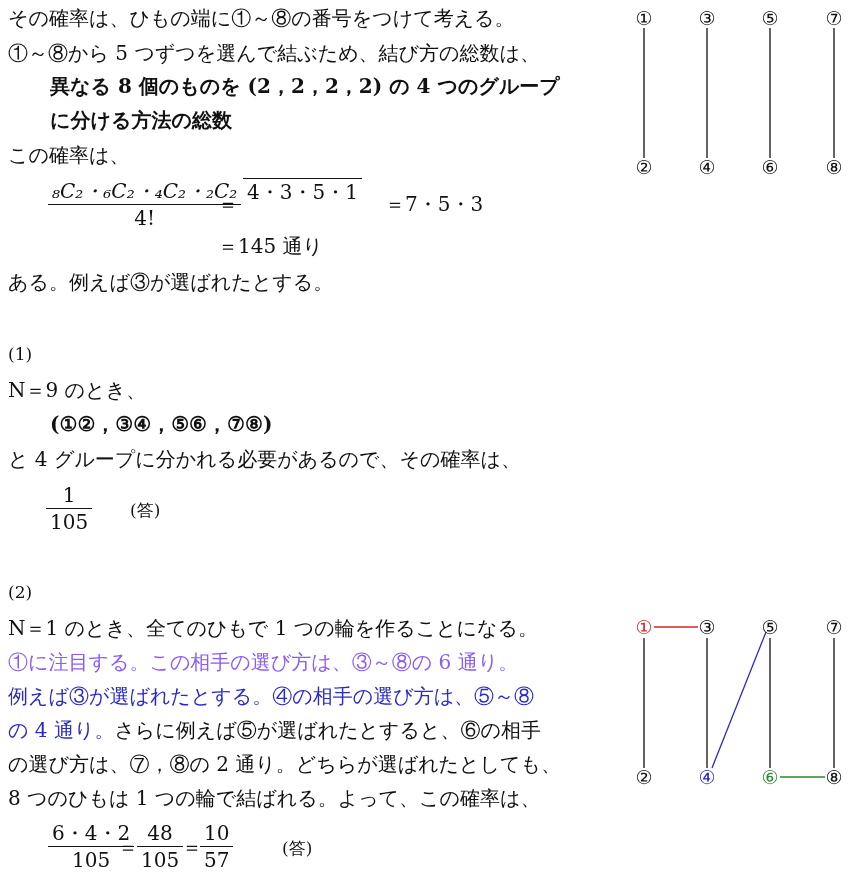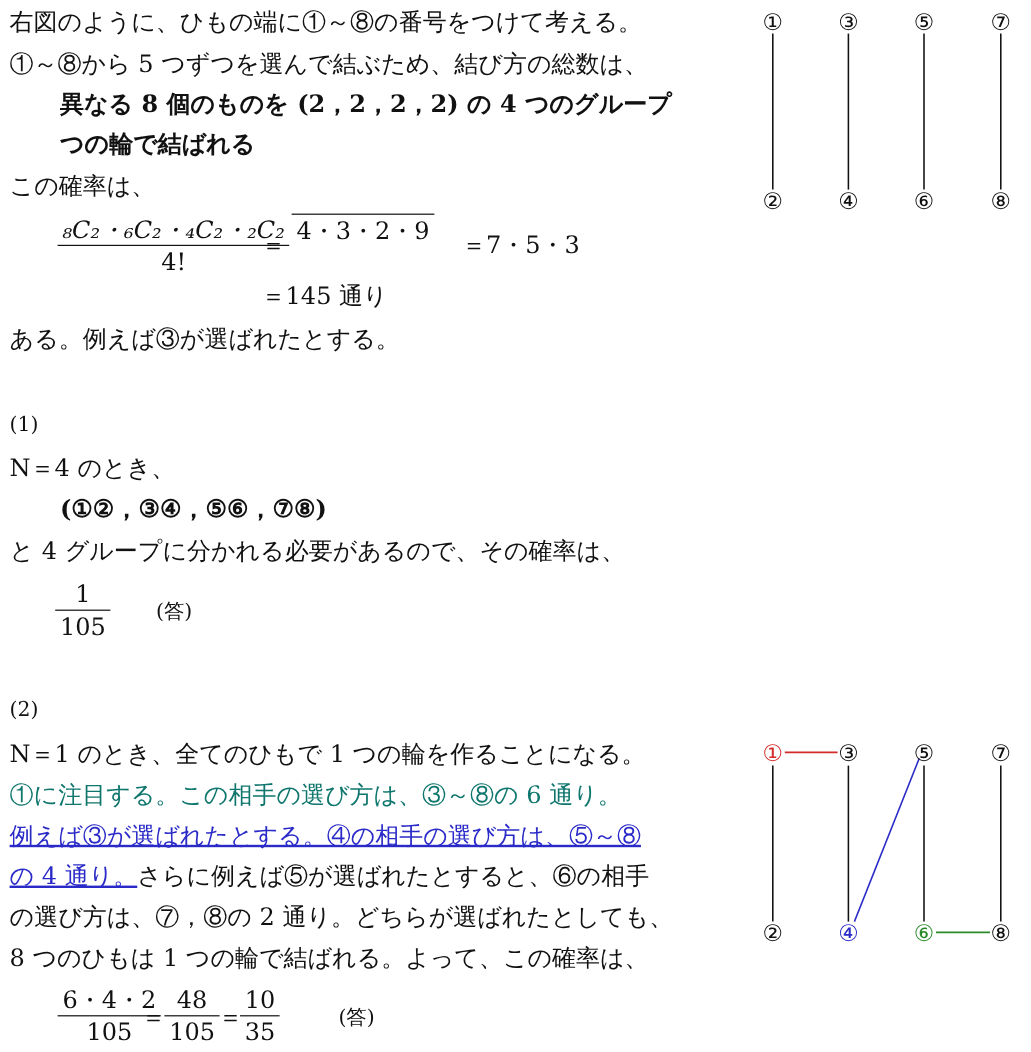--- a/index.html
+++ b/index.html
@@ -1,54 +1,54 @@
 <!DOCTYPE html>
 <html><head>
 <meta charset="utf-8">
 <style>
   html, body { margin:0; padding:0; background:#ffffff; }
   body { width:859px; height:877px; position:relative; overflow:hidden;
          font-family:"DejaVu Serif", "Liberation Serif", serif; color:#111; font-size:20px; }
   .line { position:absolute; left:8px; white-space:nowrap; line-height:28px; }
   .indent { left:50px;font-weight:bold; }
-  .red { color:#0f766e; }
-  .blue { color:#2a2ac8;text-decoration:underline; }
+  .red { color:#8b5cf6; }
+  .blue { color:#2a2ac8; }
   .it { font-style:italic; }
   .frac { position:absolute; display:inline-flex; flex-direction:column; align-items:center; }
   .frac .num, .frac .den { line-height:26px; padding:0 4px; white-space:nowrap; }
   .frac .bar { border-top:1.3px solid #111; align-self:stretch; }
   .op { position:absolute; line-height:28px; white-space:nowrap; }
   .small { font-size:17px; }
   svg text { font-family:"DejaVu Serif", serif; }
 </style>
 </head>
 <body>
 
-<div class="line" style="top:4px">右図のように、ひもの端に①～⑧の番号をつけて考える。</div>
+<div class="line" style="top:4px">その確率は、ひもの端に①～⑧の番号をつけて考える。</div>
 <div class="line" style="top:39px">①～⑧から 5 つずつを選んで結ぶため、結び方の総数は、</div>
 <div class="line indent" style="top:72px">異なる 8 個のものを (2，2，2，2) の 4 つのグループ</div>
-<div class="line indent" style="top:106px">つの輪で結ばれる</div>
+<div class="line indent" style="top:106px">に分ける方法の総数</div>
 <div class="line" style="top:141px">この確率は、</div>
 
 <div class="frac" style="left:48px; top:178px">
   <span class="num it">₈C₂・₆C₂・₄C₂・₂C₂</span>
   <span class="bar"></span>
   <span class="den">4!</span>
 </div>
 <span class="op" style="left:218px; top:190px">＝</span>
 <div class="frac" style="left:243px; top:178px">
   <span class="bar"></span>
-  <span class="den">4・3・2・9</span>
+  <span class="den">4・3・5・1</span>
 </div>
 <span class="op" style="left:385px; top:190px">＝7・5・3</span>
 <span class="op" style="left:218px; top:232px">＝145 通り</span>
 <div class="line" style="top:268px">ある。例えば③が選ばれたとする。</div>
 
 <div class="line small" style="top:340px">(1)</div>
-<div class="line" style="top:376px">N＝4 のとき、</div>
+<div class="line" style="top:376px">N＝9 のとき、</div>
 <div class="line indent" style="top:410px">(①②，③④，⑤⑥，⑦⑧)</div>
 <div class="line" style="top:445px">と 4 グループに分かれる必要があるので、その確率は、</div>
 <div class="frac" style="left:46px; top:482px">
   <span class="num">1</span>
   <span class="bar"></span>
   <span class="den">105</span>
 </div>
 <span class="op small" style="left:130px; top:496px">(答)</span>
 
 <div class="line small" style="top:578px">(2)</div>
@@ -69,21 +69,21 @@
 <span class="op" style="left:118px; top:833px">＝</span>
 <div class="frac" style="left:137px; top:820px">
   <span class="num">48</span>
   <span class="bar"></span>
   <span class="den">105</span>
 </div>
 <span class="op" style="left:182px; top:833px">＝</span>
 <div class="frac" style="left:200px; top:820px">
   <span class="num">10</span>
   <span class="bar"></span>
-  <span class="den">35</span>
+  <span class="den">57</span>
 </div>
 <span class="op small" style="left:282px; top:834px">(答)</span>
 
 <svg style="position:absolute; left:620px; top:0" width="239" height="190">
   <g stroke="#111" stroke-width="1.3">
     <line x1="24" y1="28" x2="24" y2="158"></line>
     <line x1="87" y1="28" x2="87" y2="158"></line>
     <line x1="150" y1="28" x2="150" y2="158"></line>
     <line x1="214" y1="28" x2="214" y2="158"></line>
   </g>

